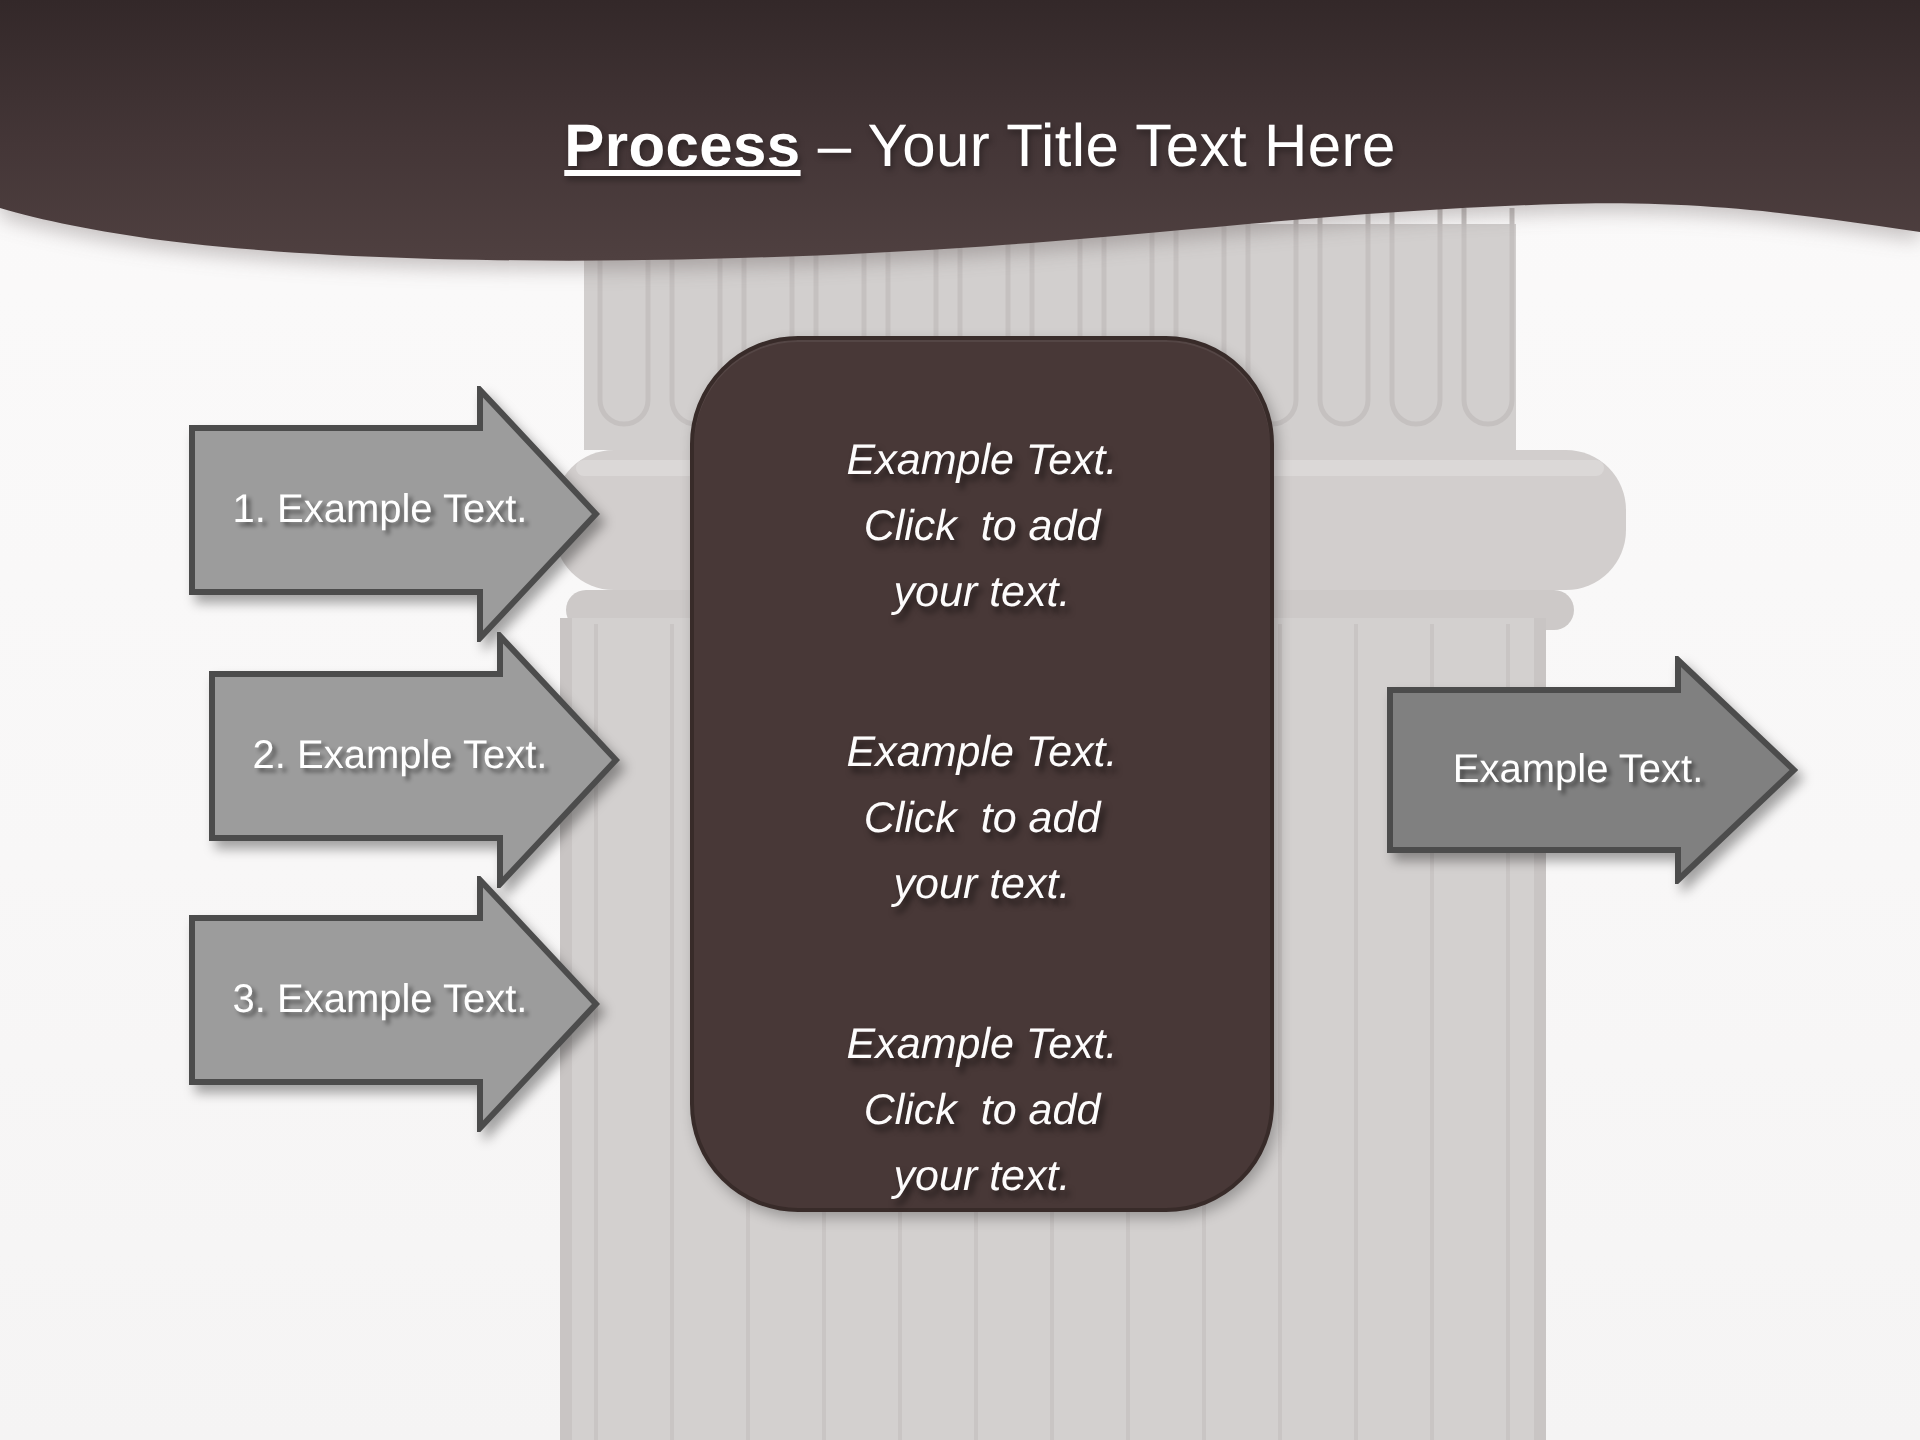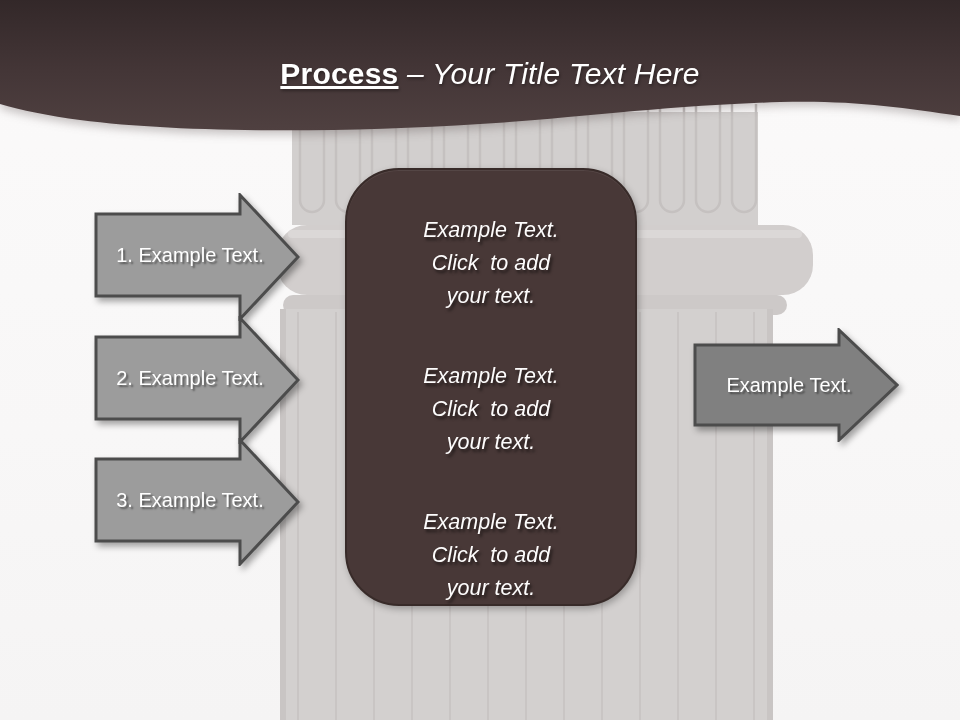--- a/index.html
+++ b/index.html
@@ -19,35 +19,35 @@
   .wave-fill{fill:url(#hdrGrad);}
 
   #page-title{
     left:0;top:57px;width:960px;text-align:center;
     transform:translateX(10px);
     color:#ffffff;font-size:30px;letter-spacing:.2px;
     text-shadow:1px 2px 3px rgba(0,0,0,.35);
     z-index:5;
   }
   #page-title .t-bold{font-weight:700;text-decoration:underline;}
-  #page-title .t-rest{font-weight:400;font-style:italic;}
+  #page-title .t-rest{font-weight:400;}
 
   
   .arrow-wrap{width:206px;height:128px;z-index:4;}
   .arrow-wrap svg{display:block;filter:drop-shadow(3px 4px 3px rgba(0,0,0,.35));}
   .arrow-shape-left{fill:var(--arrow-left-fill,#9c9c9c);stroke:var(--arrow-border,#4c4c4c);stroke-width:3;}
   .arrow-shape-right{fill:var(--arrow-right-fill,#808080);stroke:var(--arrow-border,#4c4c4c);stroke-width:3;}
   .arrow-label{
     position:absolute;left:4px;top:21px;width:184px;height:82px;
     display:flex;align-items:center;justify-content:center;
     color:#fff;font-size:20px;white-space:pre;
     text-shadow:2px 2px 2px rgba(0,0,0,.45);
   }
   #arrow-1{left:94px;top:193px;}
-  #arrow-2{left:94px;top:316px;}
+  #arrow-2{left:104px;top:316px;}
   #arrow-3{left:94px;top:438px;}
   #arrow-right{left:693px;top:328px;height:114px;}
   #arrow-right .arrow-label{top:17px;height:80px;}
 
   
   #center-box{
     left:345px;top:168px;width:292px;height:438px;box-sizing:border-box;
     background:var(--box-fill,#483837);
     border:2px solid var(--box-border,#382b29);
     border-radius:54px;

